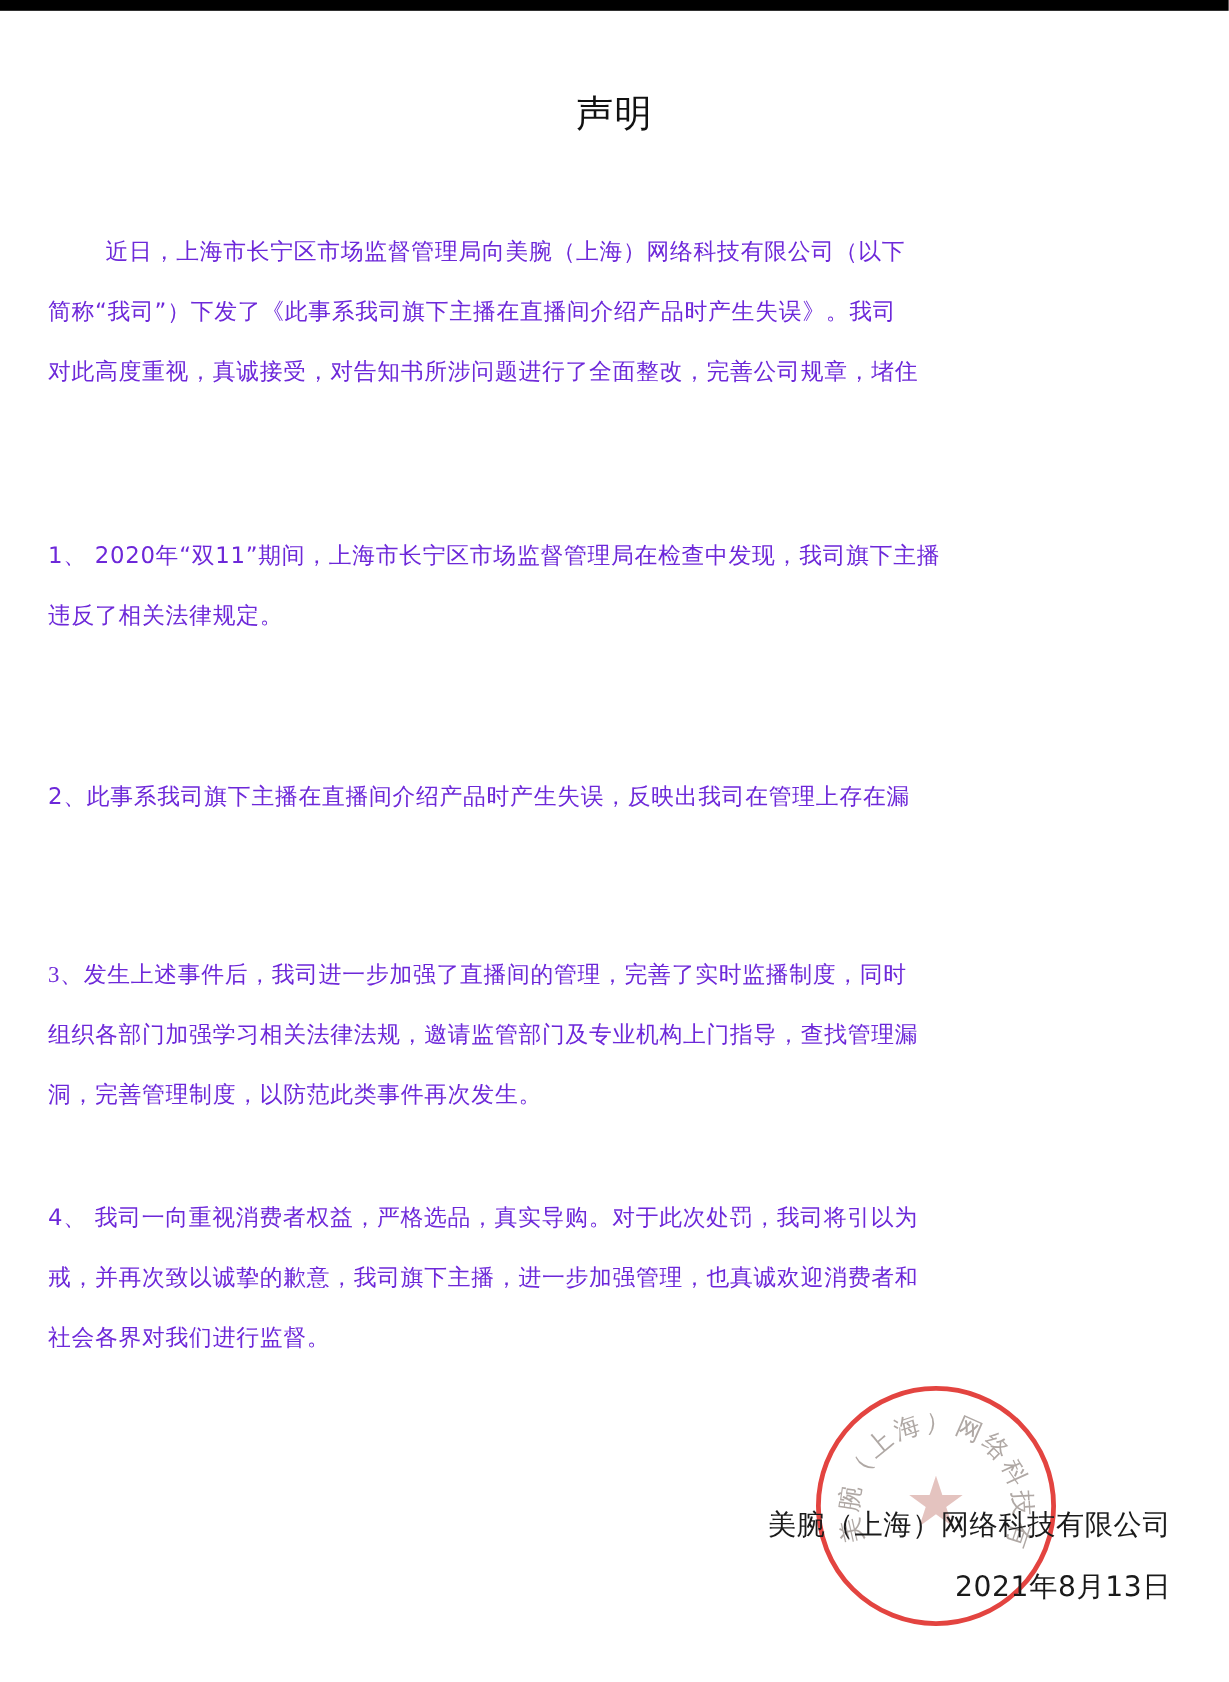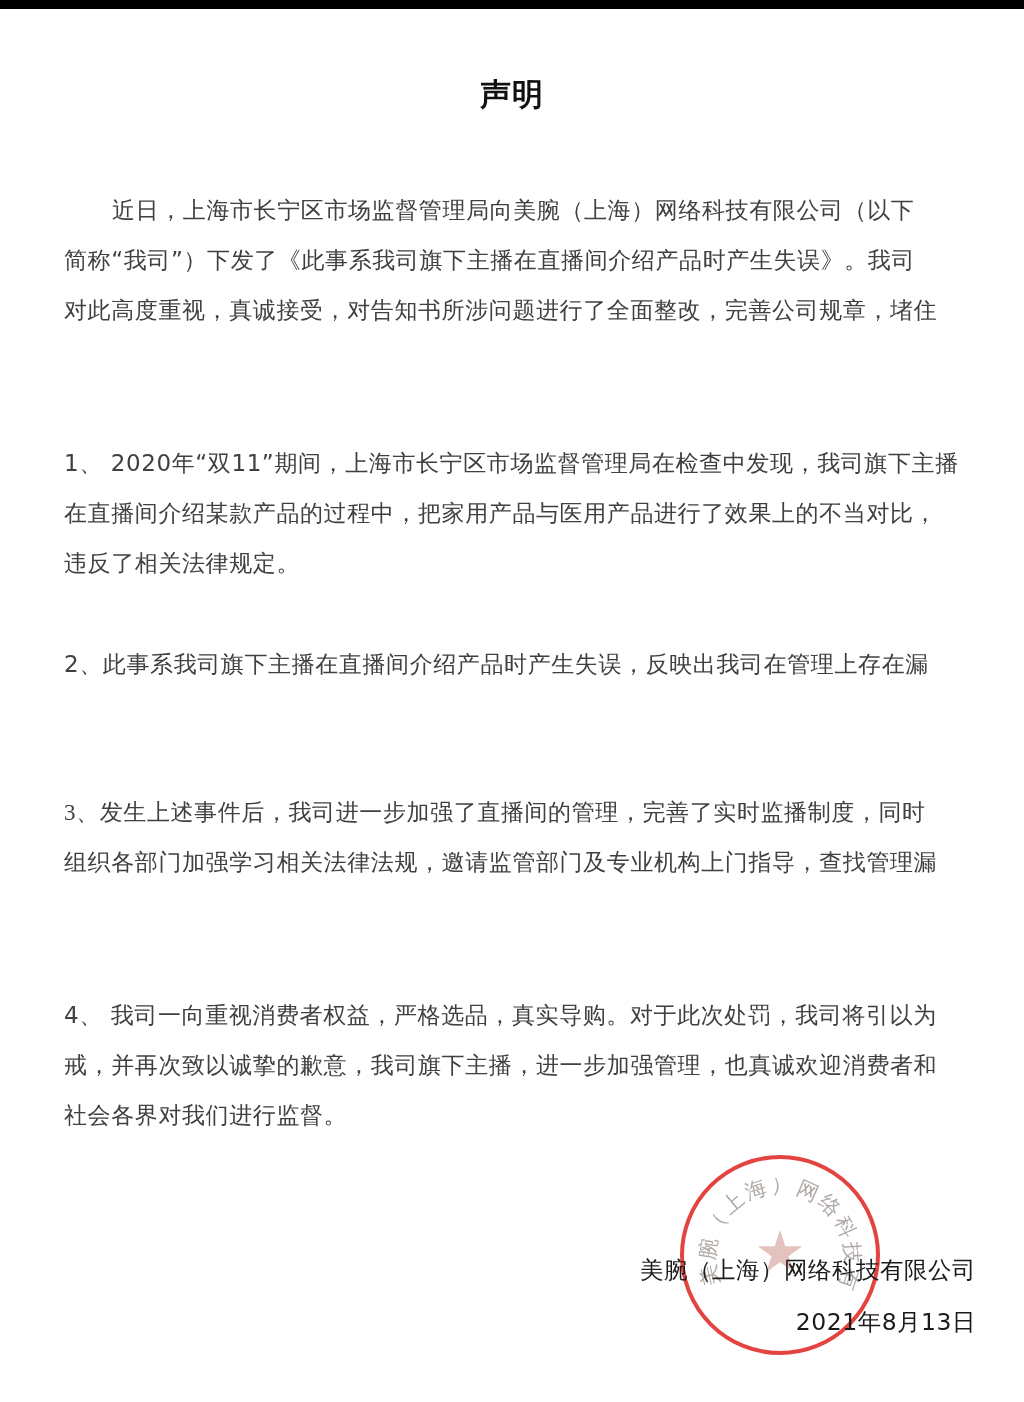--- a/index.html
+++ b/index.html
@@ -22,31 +22,31 @@
       height: 9px;
       background: #000000;
     }
     .title {
       position: absolute;
       top: 74px;
       left: 0;
       width: 1024px;
       text-align: center;
       font-size: 31px;
-      font-weight: bold;
+      font-weight: normal;
       color: #111111;
       letter-spacing: 1px;
     }
     .para {
       position: absolute;
-      left: 64px;
+      left: 40px;
       width: 940px;
-      font-size: 23px;
+      font-size: 19px;
       line-height: 50px;
-      color: #404040;
+      color: #6d28d9;
       letter-spacing: 0.6px;
     }
     .para .line {
       display: block;
       white-space: nowrap;
     }
     .p-intro { top: 185px; }
     .p-1 { top: 438px; }
     .p-2 { top: 639px; }
     .p-3 { top: 788px; font-family: Liberation Serif, serif; }
@@ -96,31 +96,31 @@
 <div class="title">声明</div>
 
 <div class="para p-intro">
   <span class="line" style="padding-left:48px;">近日，上海市长宁区市场监督管理局向美腕（上海）网络科技有限公司（以下</span>
   <span class="line">简称“我司”）下发了《此事系我司旗下主播在直播间介绍产品时产生失误》。我司</span>
   <span class="line">对此高度重视，真诚接受，对告知书所涉问题进行了全面整改，完善公司规章，堵住</span>
 </div>
 
 <div class="para p-1">
   <span class="line">1、 2020年“双11”期间，上海市长宁区市场监督管理局在检查中发现，我司旗下主播</span>
-  <span class="line">在直播间介绍某款产品的过程中，把家用产品与医用产品进行了效果上的不当对比，</span>
   <span class="line">违反了相关法律规定。</span>
 </div>
 
 <div class="para p-2">
   <span class="line">2、此事系我司旗下主播在直播间介绍产品时产生失误，反映出我司在管理上存在漏</span>
 </div>
 
 <div class="para p-3">
   <span class="line">3、发生上述事件后，我司进一步加强了直播间的管理，完善了实时监播制度，同时</span>
   <span class="line">组织各部门加强学习相关法律法规，邀请监管部门及专业机构上门指导，查找管理漏</span>
+  <span class="line">洞，完善管理制度，以防范此类事件再次发生。</span>
 </div>
 
 <div class="para p-4">
   <span class="line">4、 我司一向重视消费者权益，严格选品，真实导购。对于此次处罚，我司将引以为</span>
   <span class="line">戒，并再次致以诚挚的歉意，我司旗下主播，进一步加强管理，也真诚欢迎消费者和</span>
   <span class="line">社会各界对我们进行监督。</span>
 </div>
 
 <div class="stamp">
   <svg class="stamp-text" viewBox="0 0 200 200">

